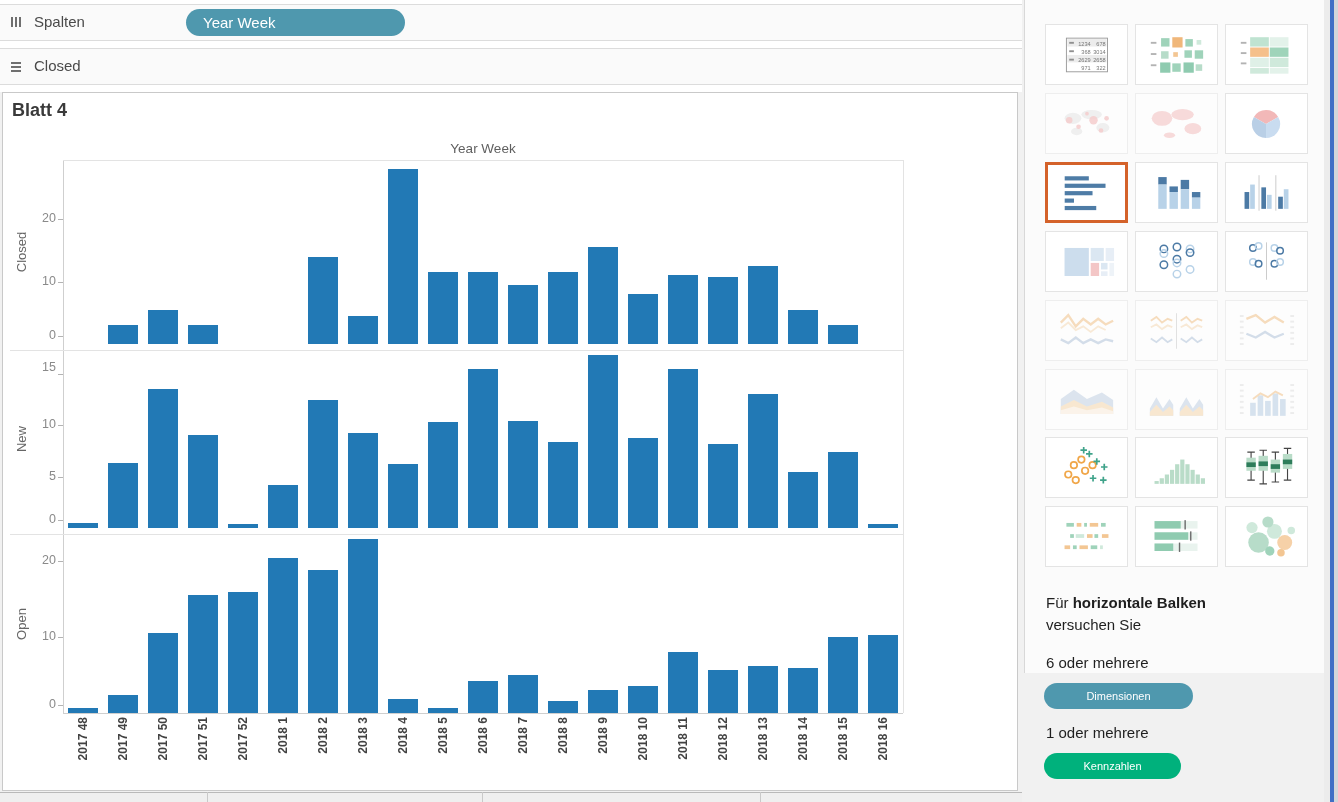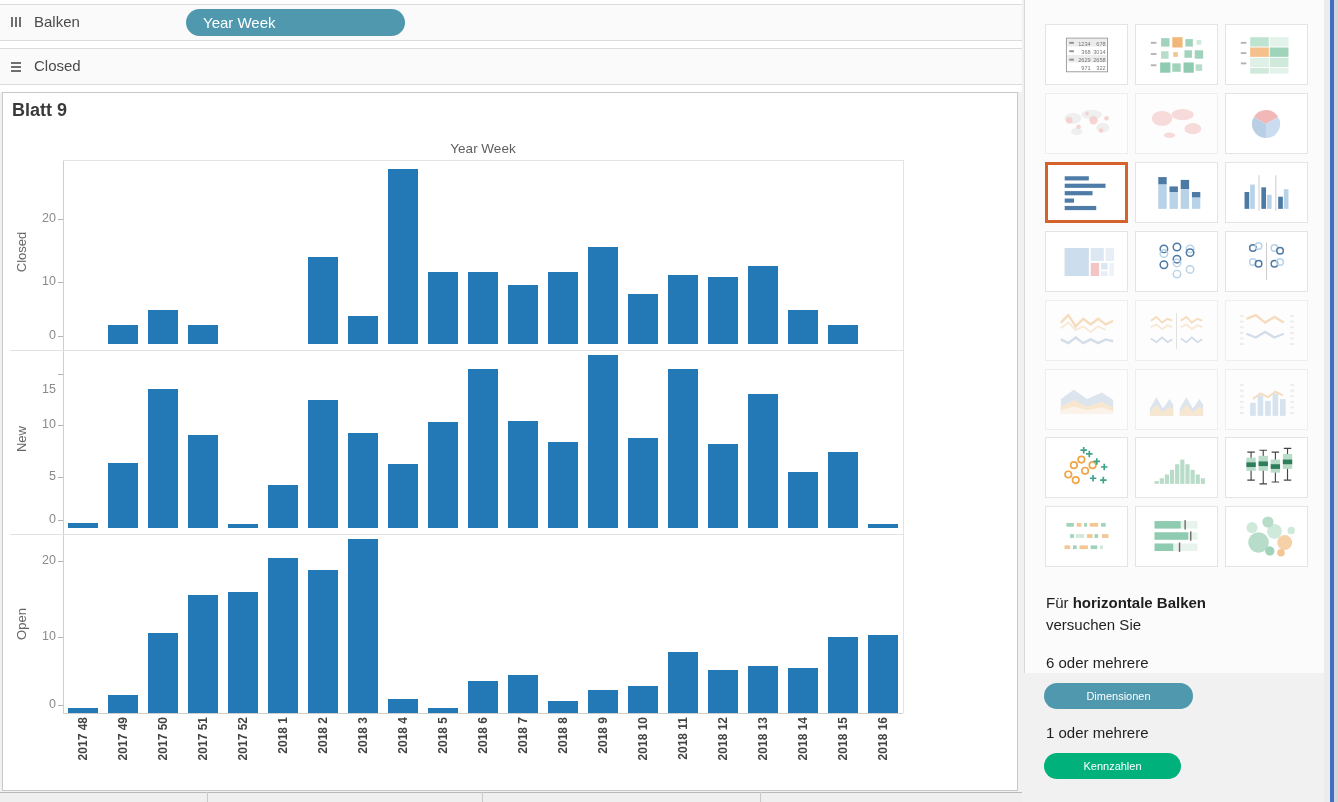--- a/index.html
+++ b/index.html
@@ -52,37 +52,37 @@
 
 <div class="app">
   <div class="shelf-bg"></div>
 
   <div class="shelfrow" style="top:4px;">
     <span class="shelf-icon cols">
         <span></span>
         <span></span>
         <span></span>
       </span>
-    <span class="shelf-label">Balken</span>
+    <span class="shelf-label">Spalten</span>
     <div class="pills" id="col-pills">
         <div class="pill dimension">Year Week</div>
       </div>
   </div>
 
   <div class="shelfrow" style="top:48px;">
     <span class="shelf-icon rows-i">
         <span></span>
         <span></span>
         <span></span>
       </span>
     <span class="shelf-label">Closed</span>
   </div>
 
   <div class="sheet"></div>
-  <div class="sheet-title">Blatt 9</div>
+  <div class="sheet-title">Blatt 4</div>
   <div class="chart-title">Year Week</div>
 
   <div id="chart-layer">
       <div class="vline" style="left:63px;top:160px;width:1px;height:553px;background:#cfcfcf;"></div>
       <div class="hline" style="left:63px;top:713px;width:840px;height:1px;background:#cfcfcf;"></div>
       <div class="hline" style="left:63px;top:160px;width:840px;height:1px;background:#e3e3e3;"></div>
       <div class="vline" style="left:903px;top:160px;width:1px;height:553px;background:#e3e3e3;"></div>
       <div class="hline" style="left:10px;top:350px;width:893px;height:1px;background:#e3e3e3;"></div>
       <div class="hline" style="left:10px;top:534px;width:893px;height:1px;background:#e3e3e3;"></div>
       <div class="rowlab" style="left:-38px;top:244px;">Closed</div>
@@ -110,21 +110,21 @@
       <div class="bar" style="left:788px;top:310px;width:30px;height:34px;"></div>
       <div class="bar" style="left:828px;top:325px;width:30px;height:19px;"></div>
       <div class="rowlab" style="left:-38px;top:431px;">New</div>
       <div class="tickdash" style="left:58px;top:520px;"></div>
       <div class="ytick" style="left:28px;top:512px;">0</div>
       <div class="tickdash" style="left:58px;top:477px;"></div>
       <div class="ytick" style="left:28px;top:469px;">5</div>
       <div class="tickdash" style="left:58px;top:425px;"></div>
       <div class="ytick" style="left:28px;top:417px;">10</div>
       <div class="tickdash" style="left:58px;top:374px;"></div>
-      <div class="ytick" style="left:28px;top:382px;">15</div>
+      <div class="ytick" style="left:28px;top:360px;">15</div>
       <div class="bar" style="left:68px;top:523px;width:30px;height:5px;"></div>
       <div class="bar" style="left:108px;top:463px;width:30px;height:65px;"></div>
       <div class="bar" style="left:148px;top:389px;width:30px;height:139px;"></div>
       <div class="bar" style="left:188px;top:435px;width:30px;height:93px;"></div>
       <div class="bar" style="left:228px;top:524px;width:30px;height:4px;"></div>
       <div class="bar" style="left:268px;top:485px;width:30px;height:43px;"></div>
       <div class="bar" style="left:308px;top:400px;width:30px;height:128px;"></div>
       <div class="bar" style="left:348px;top:433px;width:30px;height:95px;"></div>
       <div class="bar" style="left:388px;top:464px;width:30px;height:64px;"></div>
       <div class="bar" style="left:428px;top:422px;width:30px;height:106px;"></div>

